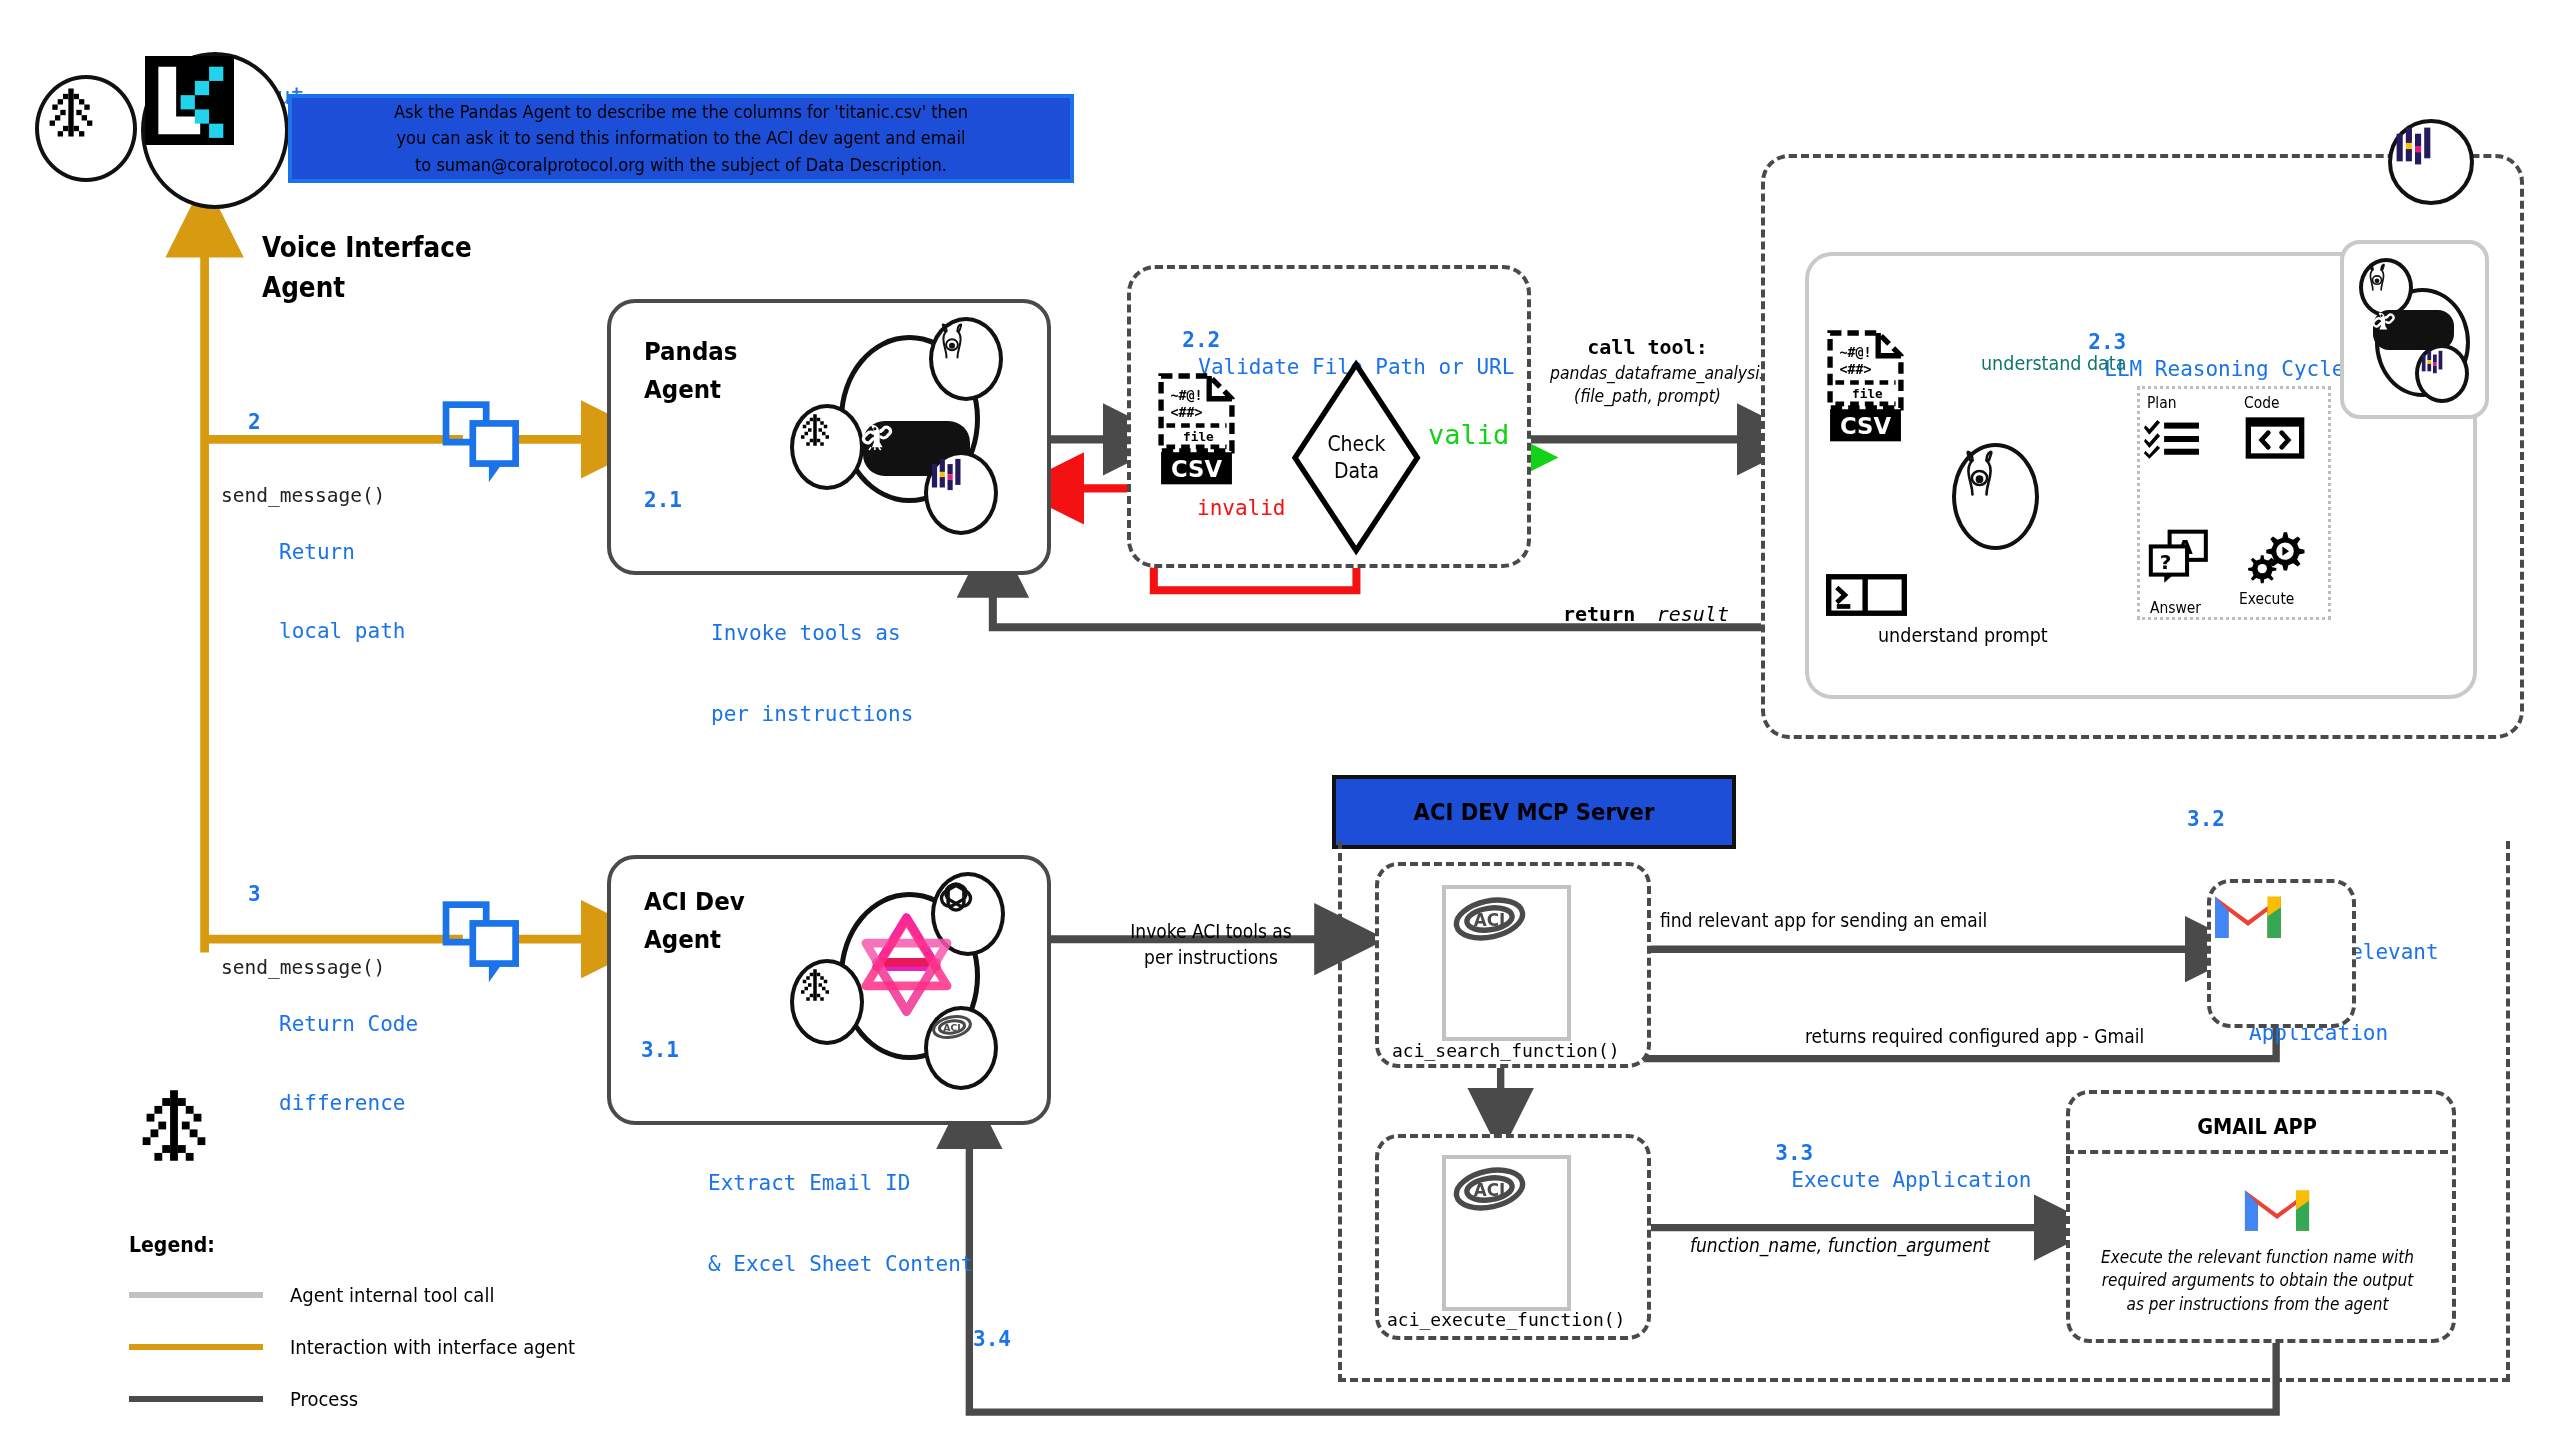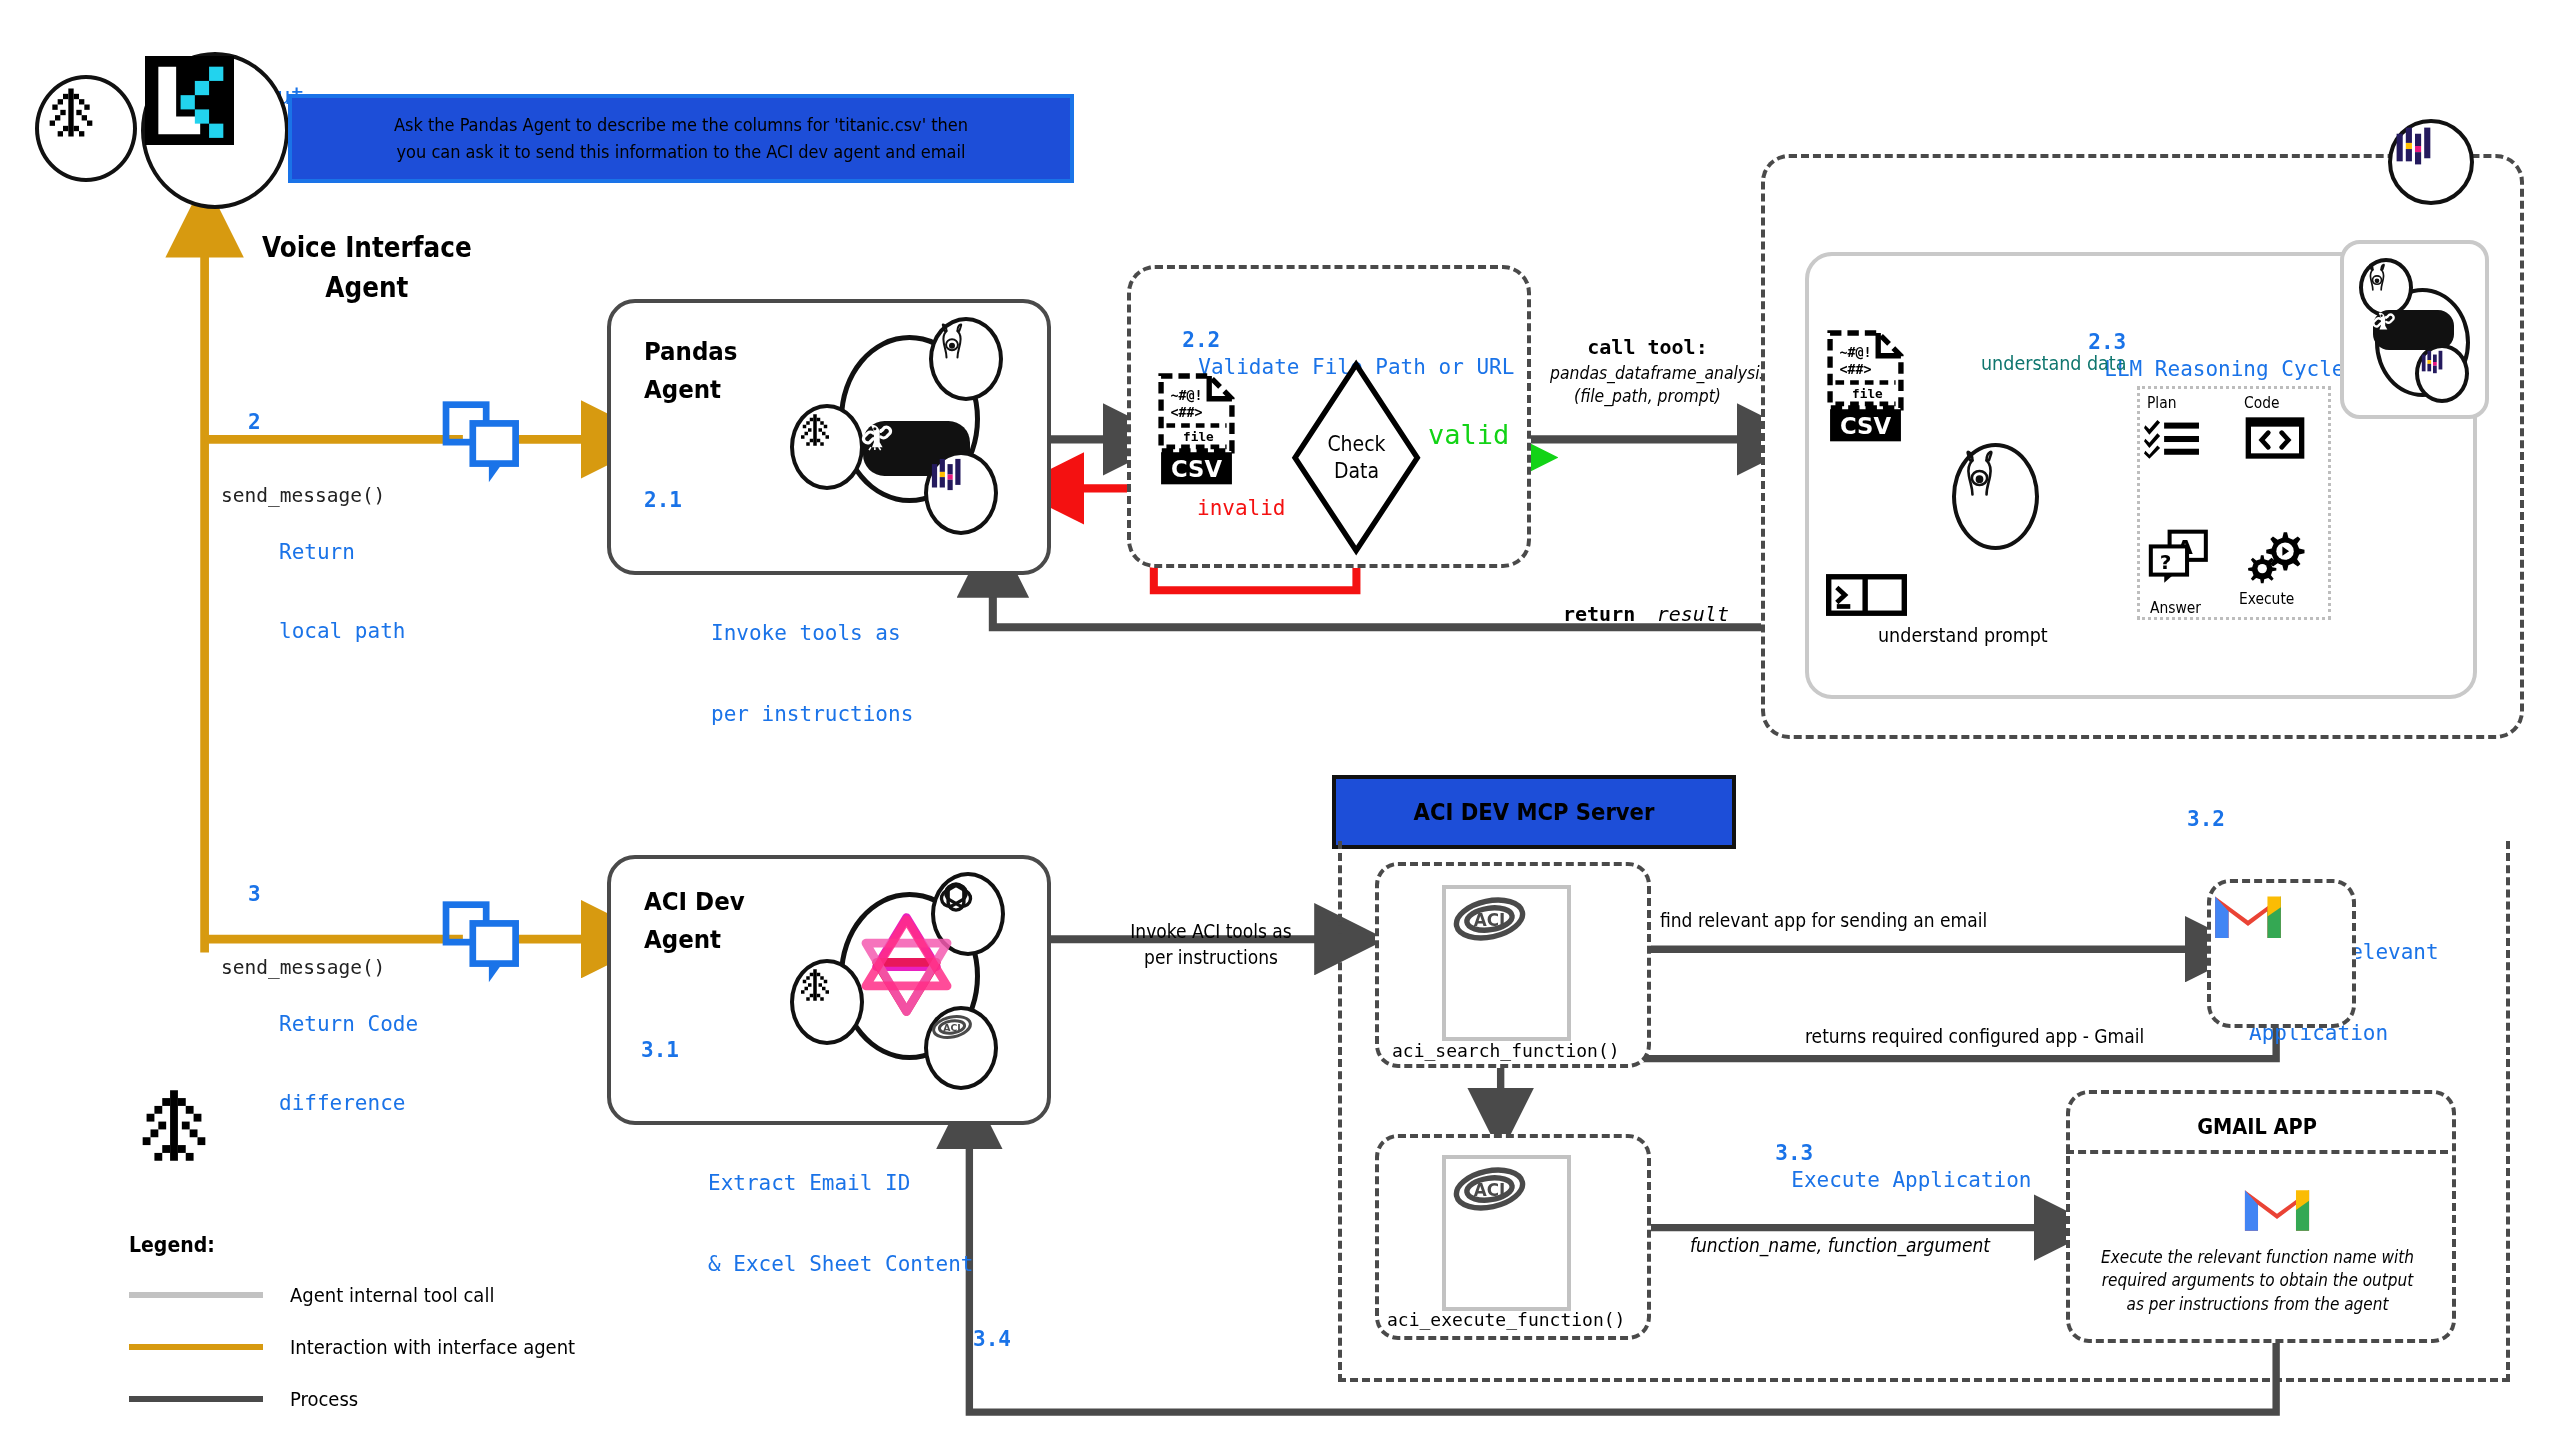--- a/index.html
+++ b/index.html
@@ -159,24 +159,25 @@
     <rect x="40" y="44" width="16" height="16" fill="#22d3ee"></rect>
     <rect x="56" y="60" width="16" height="16" fill="#22d3ee"></rect>
     <rect x="72" y="76" width="16" height="16" fill="#22d3ee"></rect>
   </svg>
 </div>
 
 <div class="abs solidbox" style="left:288px;top:94px;width:778px;height:81px;border-color:#1a73e8;display:flex;align-items:center;justify-content:center;">
   <div class="sans" style="text-align:center;font-size:18px;line-height:1.45;color:#000;">
     <div>Ask the Pandas Agent to describe me the columns for 'titanic.csv' then</div>
     <div>you can ask it to send this information to the ACI dev agent and email</div>
-  </div>
-</div>
-
-<div class="abs sans bold" style="left:262px;top:228px;font-size:27.5px;line-height:1.45;color:#000;text-align:center;">
+    <div>to suman@coralprotocol.org with the subject of Data Description.</div>
+  </div>
+</div>
+
+<div class="abs sans bold" style="left:262px;top:228px;font-size:27.5px;line-height:1.45;color:#000;">
   <div>Voice Interface</div>
   <div>Agent</div>
 </div>
 
 <div class="abs lbl" style="left:248px;top:408px;font-size:21px;line-height:1.25;">
   <span class="stepnum" style="position:absolute;left:0;top:1.3px;">2</span>
   <div class="blue" style="margin-left:31px;">
     <div>Return</div>
     <div>local path</div>
   </div>

